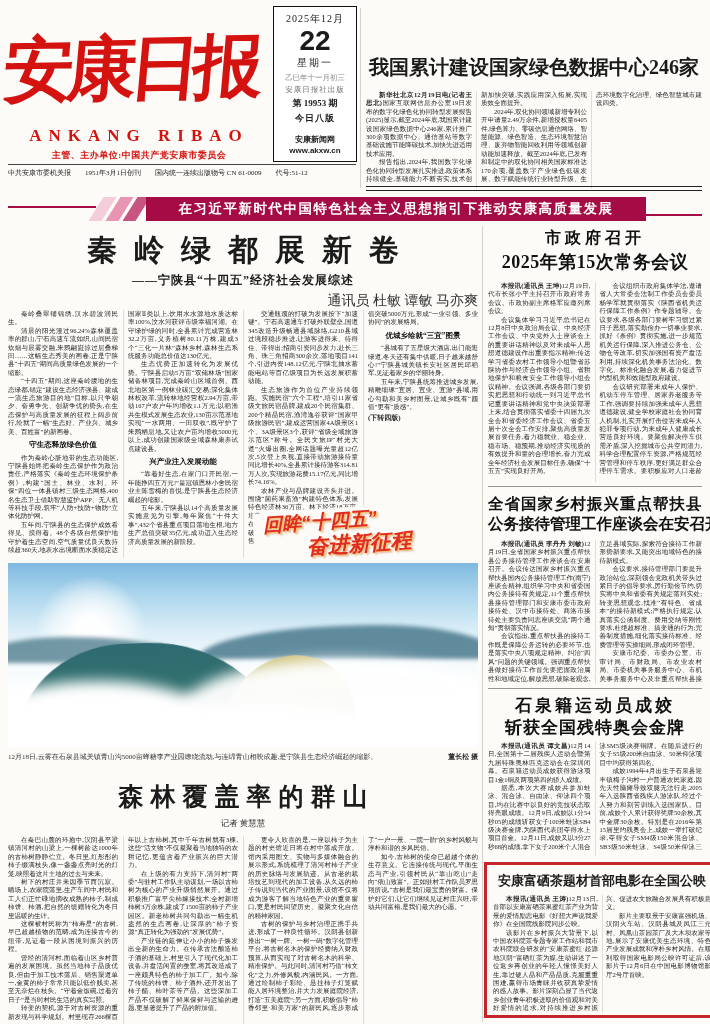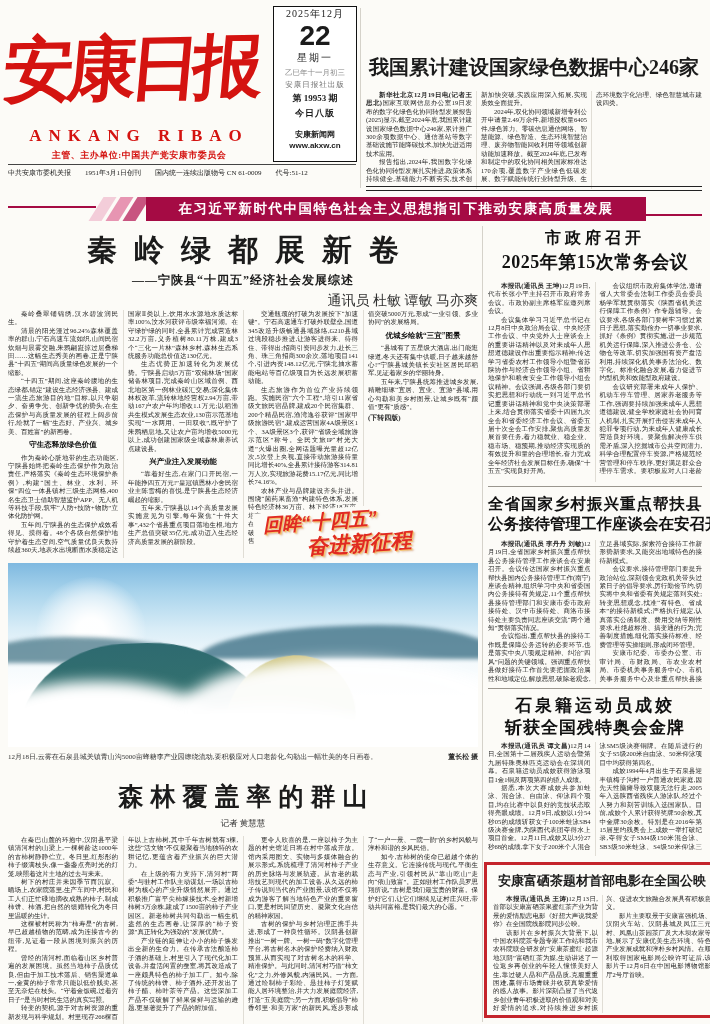--- a/index.html
+++ b/index.html
@@ -11,21 +11,21 @@
          transform:skewX(-6deg) rotate(-1deg);white-space:nowrap;}
   .brand-pinyin{position:absolute;left:8px;top:126px;width:262px;text-align:center;
          color:#d41310;font-weight:700;font-size:17px;letter-spacing:7px;}
   .brand-supervisor{position:absolute;left:8px;top:149px;width:262px;text-align:center;
          color:#d41310;font-weight:700;font-size:9px;letter-spacing:.5px;}
   .masthead-footer{position:absolute;left:8px;top:164px;width:348px;border-top:1px solid #444;
          padding-top:3px;font-size:7px;color:#222;white-space:nowrap;overflow:hidden;}
   
   .date-box{position:absolute;left:273px;top:6px;width:82px;height:154px;border:1.5px solid #111;
             text-align:center;background:#fff;}
-  .db-l1{font-size:10px;letter-spacing:1px;}
+  .db-l1{font-size:10px;margin-top:5px;letter-spacing:1px;}
   .db-day{font-size:28px;font-weight:700;line-height:28px;margin-top:1px;font-family:"Liberation Sans",sans-serif;}
   .db-week{font-size:10px;margin-top:1px;letter-spacing:2px;}
   .db-lunar{font-size:7.5px;color:#8a8a8a;margin-top:3px;}
   .db-pub{font-size:7.5px;color:#6e6e6e;margin-top:2px;letter-spacing:1px;}
   .db-issue{font-size:9px;margin-top:2px;font-weight:600;}
   .db-pages{font-size:9px;margin-top:2px;font-weight:600;letter-spacing:1px;}
   .db-site{font-size:8px;font-weight:700;margin-top:9px;}
   .db-url{font-size:8px;font-weight:700;margin-top:1px;font-family:"Liberation Sans",sans-serif;}
   
   .v-divider-top{position:absolute;left:360px;top:8px;width:1px;height:180px;background:#d5d2ca;}
@@ -199,21 +199,21 @@
     <div class="ridge-far-r"></div>
     <div class="ridge-far-l"></div>
     <div class="mtn-main"></div>
     <div class="mtn-hill"></div>
     <div class="cloud c1"></div>
     <div class="cloud c2"></div>
     <div class="cloud c3"></div>
     <div class="cloud c4"></div>
   </div>
   <div class="photo-caption">
-    <span>12月18日,云雾在石泉县城关镇青山沟5000亩蜂糖李产业园缭绕流动,要积极应对人口老龄化,勾勒出一幅壮美的冬日画卷。</span>
+    <span>12月18日,云雾在石泉县城关镇青山沟5000亩蜂糖李产业园缭绕流动,与连绵青山相映成趣,是宁陕县生态经济崛起的缩影。</span>
     <span class="photo-credit">董长松 摄</span>
   </div>
 
   <div class="p-headline">森林覆盖率的群山</div>
   <div class="p-byline">记者 黄慧慧</div>
   <div class="p-body body-text">
       <p>在秦巴山麓的环抱中,汉阴县平梁镇清河村的山梁上,一棵树龄达1000年的古柿树静静伫立。冬日里,红彤彤的柿子缀满枝头,像一盏盏点亮时光的灯笼,映照着这片土地的过去与未来。</p>
       <p>树下的村庄并未因季节而沉寂。晒场上,农家院落里,生产车间中,村民和工人们正忙碌地摘收成熟的柿子,制成柿饼、柿酒,把自然的馈赠转化为冬日里温暖的生计。</p>
       <p>这棵被村民称为“柿寿星”的古树,早已超越植物的范畴,成为连接古今的纽带,见证着一段从困境到振兴的历程。</p>
       <p>曾经的清河村,面临着山区乡村普遍的发展困境。虽然当地柿子品质优良,但由于加工技术落后、销售渠道单一,金黄的柿子常常只能以低价贱卖,甚至无奈烂在枝头。“守着金饭碗,过着穷日子”是当时村民生活的真实写照。</p>

